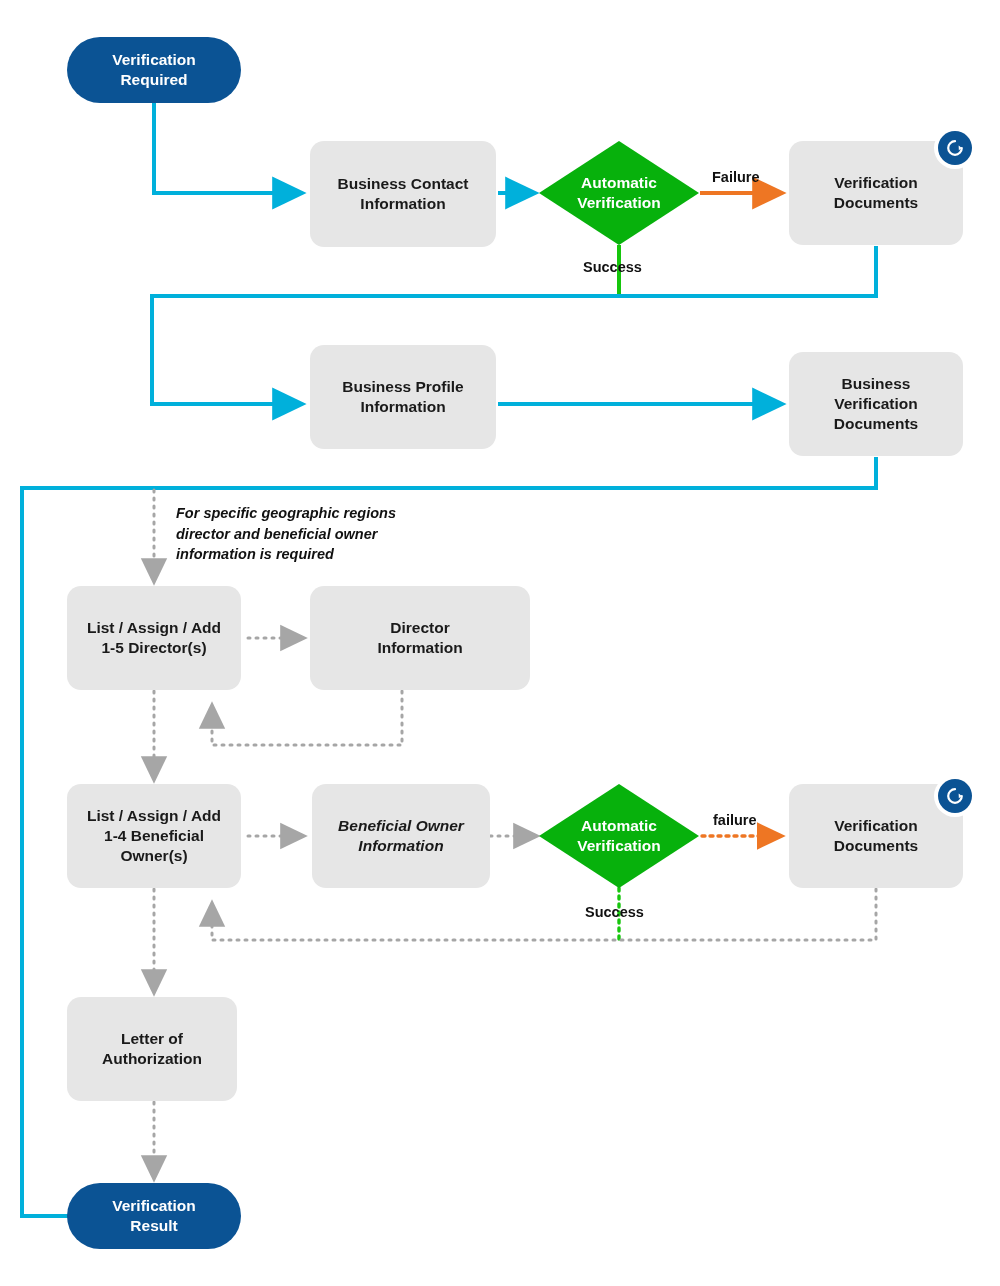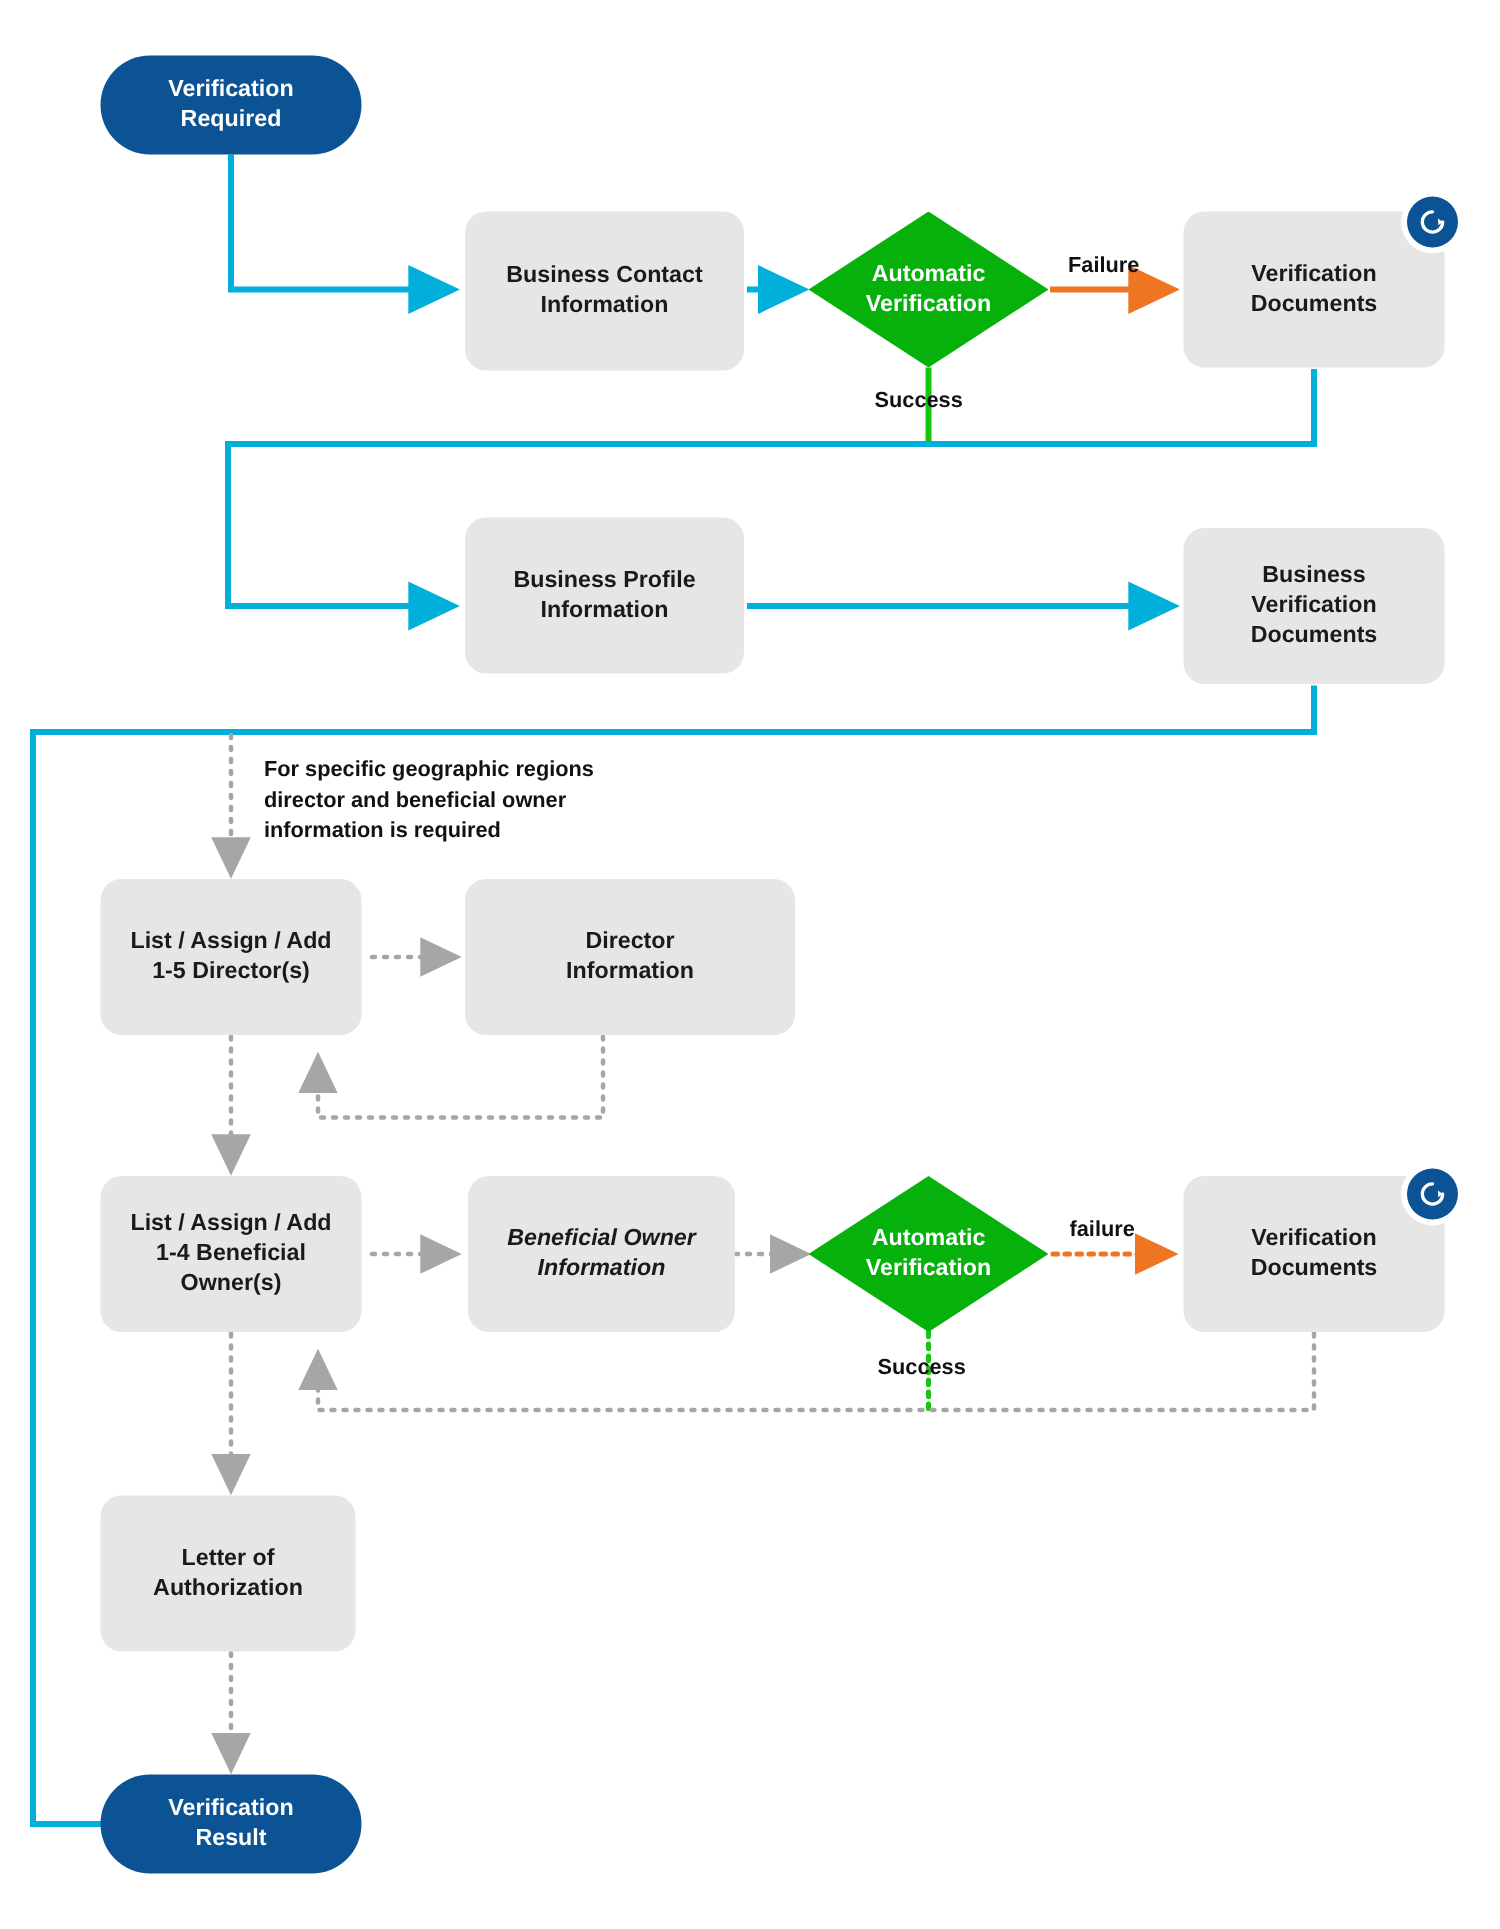--- a/index.html
+++ b/index.html
@@ -63,20 +63,21 @@
   .edgelabel{
     position:absolute;
     font-weight:bold;
     font-size:14.5px;
     color:#111111;
     white-space:nowrap;
   }
   
   .note{
     position:absolute;
+    font-style:italic;
     font-weight:bold;
     font-size:14.5px;
     line-height:1.42;
     color:#111111;
     white-space:pre-line;
   }
   
   .badge{
     position:absolute;
     width:34px;height:34px;

